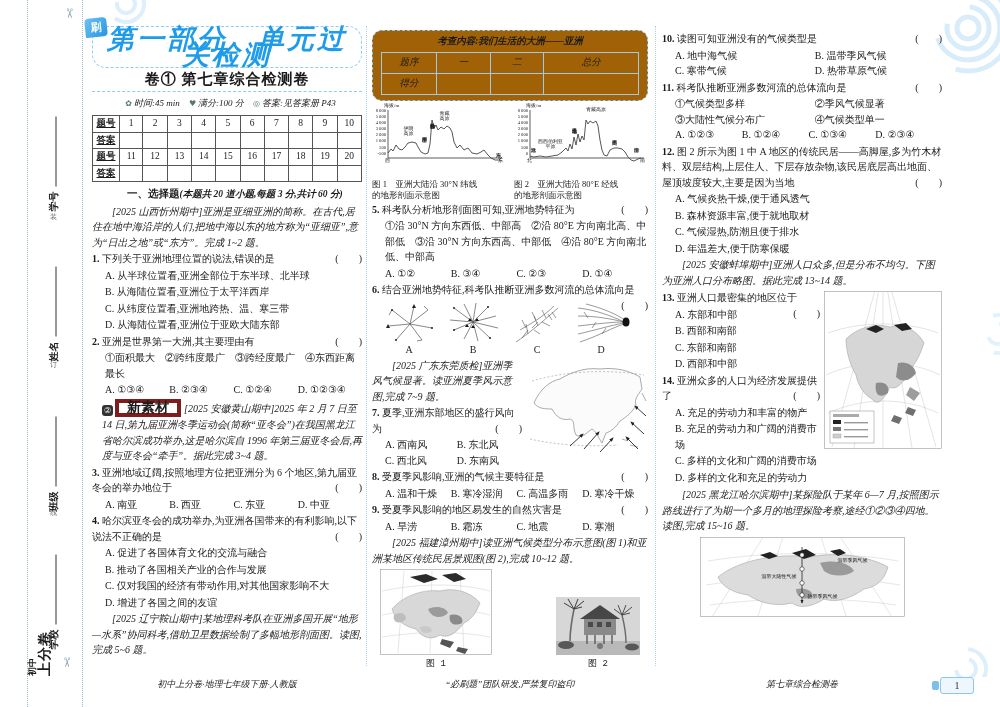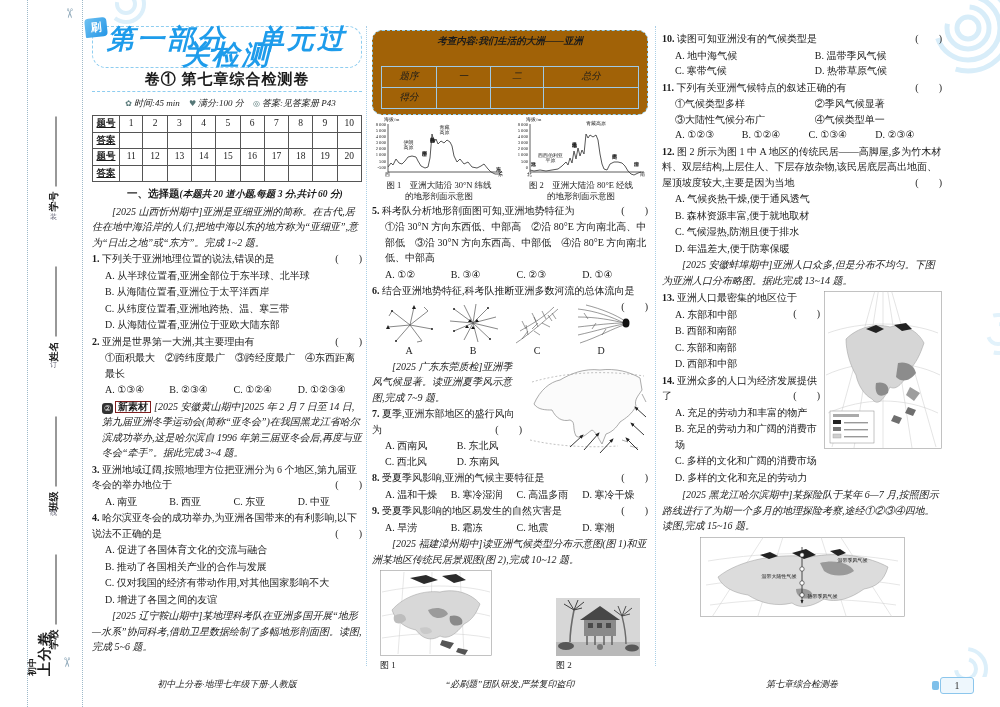--- a/index.html
+++ b/index.html
@@ -46,56 +46,56 @@
   table{border-collapse:collapse;}
   .atable{width:100%;margin:2px 0 4px;}
   .atable td{border:1px solid #555;height:15px;text-align:center;font-size:9.5px;padding:0;}
   .atable td.lb{font-weight:bold;width:26px;text-decoration:underline;}
   .sec{font-size:10.5px;margin-top:3px;}
   .sec b{font-family:"Liberation Sans",sans-serif;font-size:10.5px;margin-left:35px;}
   .sec .note{font-style:italic;font-weight:bold;font-size:9.5px;}
   
   .sbox{border:1.6px dashed #8ecdf0;border-radius:10px;padding:3px 8px 5px;background:#a16207;}
   .sboxt{text-align:center;font-weight:bold;font-size:9.5px;}
-  .stable{width:100%;margin-top:16px;}
+  .stable{width:100%;margin-top:2px;}
   .stable td{border:1px solid #9fc9e4;height:18px;text-align:center;font-style:italic;font-size:9.5px;}
   .stable td:first-child{width:52px;}
   
   .charts{display:flex;gap:8px;margin-top:5px;}
   .chart{position:relative;width:134px;}
   .clab{position:absolute;font-size:5px;line-height:5.5px;color:#222;text-align:center;}
   .vlab{writing-mode:vertical-rl;text-orientation:upright;letter-spacing:0;}
   .yticks{position:absolute;left:0;top:3px;height:48px;width:14px;display:flex;flex-direction:column;
           justify-content:space-between;text-align:right;font-size:4.6px;line-height:4.6px;color:#222;}
-  .cap{text-align:center;font-size:8.5px;line-height:11px;margin-top:2px;}
+  .cap{text-align:left;font-size:8.5px;line-height:11px;margin-top:15px;}
   .cap span{display:block;}
   .rivers{display:flex;padding-left:8px;gap:6px;margin:2px 0;}
   .riv{text-align:center;}
   .rlab{font-size:10px;line-height:10px;margin-top:1px;}
   .flowwrap{overflow:hidden;}
   .mfloat{float:right;margin:2px 0 2px 4px;}
   .pfloat{float:right;margin:2px 0 2px 4px;}
   .imgrow{display:flex;align-items:flex-end;justify-content:space-between;padding:0 8px;margin-top:3px;}
-  .imgbox{}
+  .imgbox{text-align:center;font-family:Liberation Mono, monospace;}
   .icap{font-size:9px;margin-top:2px;}
   .mapwrap{position:relative;width:205px;margin:3px auto 0;}
   .mlab{position:absolute;font-size:5px;color:#111;white-space:nowrap;}
   
   .foot{position:absolute;bottom:16px;text-align:center;font-size:9px;font-style:italic;color:#222;}
   .f1{left:92px;width:270px;}
   .f2{left:372px;width:276px;}
   .f3{left:662px;width:280px;margin-top:30px;}
   .pagetab{position:absolute;right:26px;bottom:13px;width:32px;height:15px;border:1px solid #8cc6ec;
            border-radius:3px;background:#eef7fd;text-align:center;font-size:10px;line-height:15px;color:#333;}
   .pagetab::before{content:"";position:absolute;left:-9px;top:3px;width:7px;height:9px;background:#7fc0ea;border-radius:2px;}
   
   .nbadge{display:inline-block;width:11px;height:11px;background:#333;border-radius:3px;color:#fff;
           font-size:8px;line-height:11px;text-align:center;vertical-align:-1px;font-style:normal;}
-  .ntag{display:inline-block;border:1px solid #7f1d1d;font-weight:bold;font-style:normal;font-size:10px;
-        padding:0 2px;line-height:10.5px;margin:0 3px 0 2px;vertical-align:0;}
+  .ntag{display:inline-block;border:4px solid #7f1d1d;font-weight:bold;font-style:normal;font-size:14px;
+        padding:0 8px;line-height:10.5px;margin:0 3px 0 2px;vertical-align:0;}
   svg{display:block;}
 </style>
 </head>
 <body>
 
 <div class="page">
 
   <svg class="swirl" style="right:0;top:0;" width="110" height="86">
     <g fill="none" stroke="#d8edf9" stroke-width="5">
       <circle cx="78" cy="28" r="11"></circle>
@@ -507,21 +507,21 @@
     <div class="q">
       <p class="stem"><b>10.</b> <span>读图可知亚洲没有的气候类型是</span><span class="br">(　　)</span></p>
       <div class="opts2">
         <span>A. 地中海气候</span>
           <span>B. 温带季风气候</span>
         <span>C. 寒带气候</span>
           <span>D. 热带草原气候</span>
       </div>
     </div>
     <div class="q">
-      <p class="stem"><b>11.</b> <span>下列有关亚洲气候特点的叙述正确的有</span><span class="br">(　　)</span></p>
+      <p class="stem"><b>11.</b> <span>科考队推断亚洲多数河流的总体流向是</span><span class="br">(　　)</span></p>
       <div class="opts2">
         <span>①气候类型多样</span>
           <span>②季风气候显著</span>
         <span>③大陆性气候分布广</span>
           <span>④气候类型单一</span>
       </div>
       <div class="orow">
         <span>A. ①②③</span>
           <span>B. ①②④</span>
         <span>C. ①③④</span>

